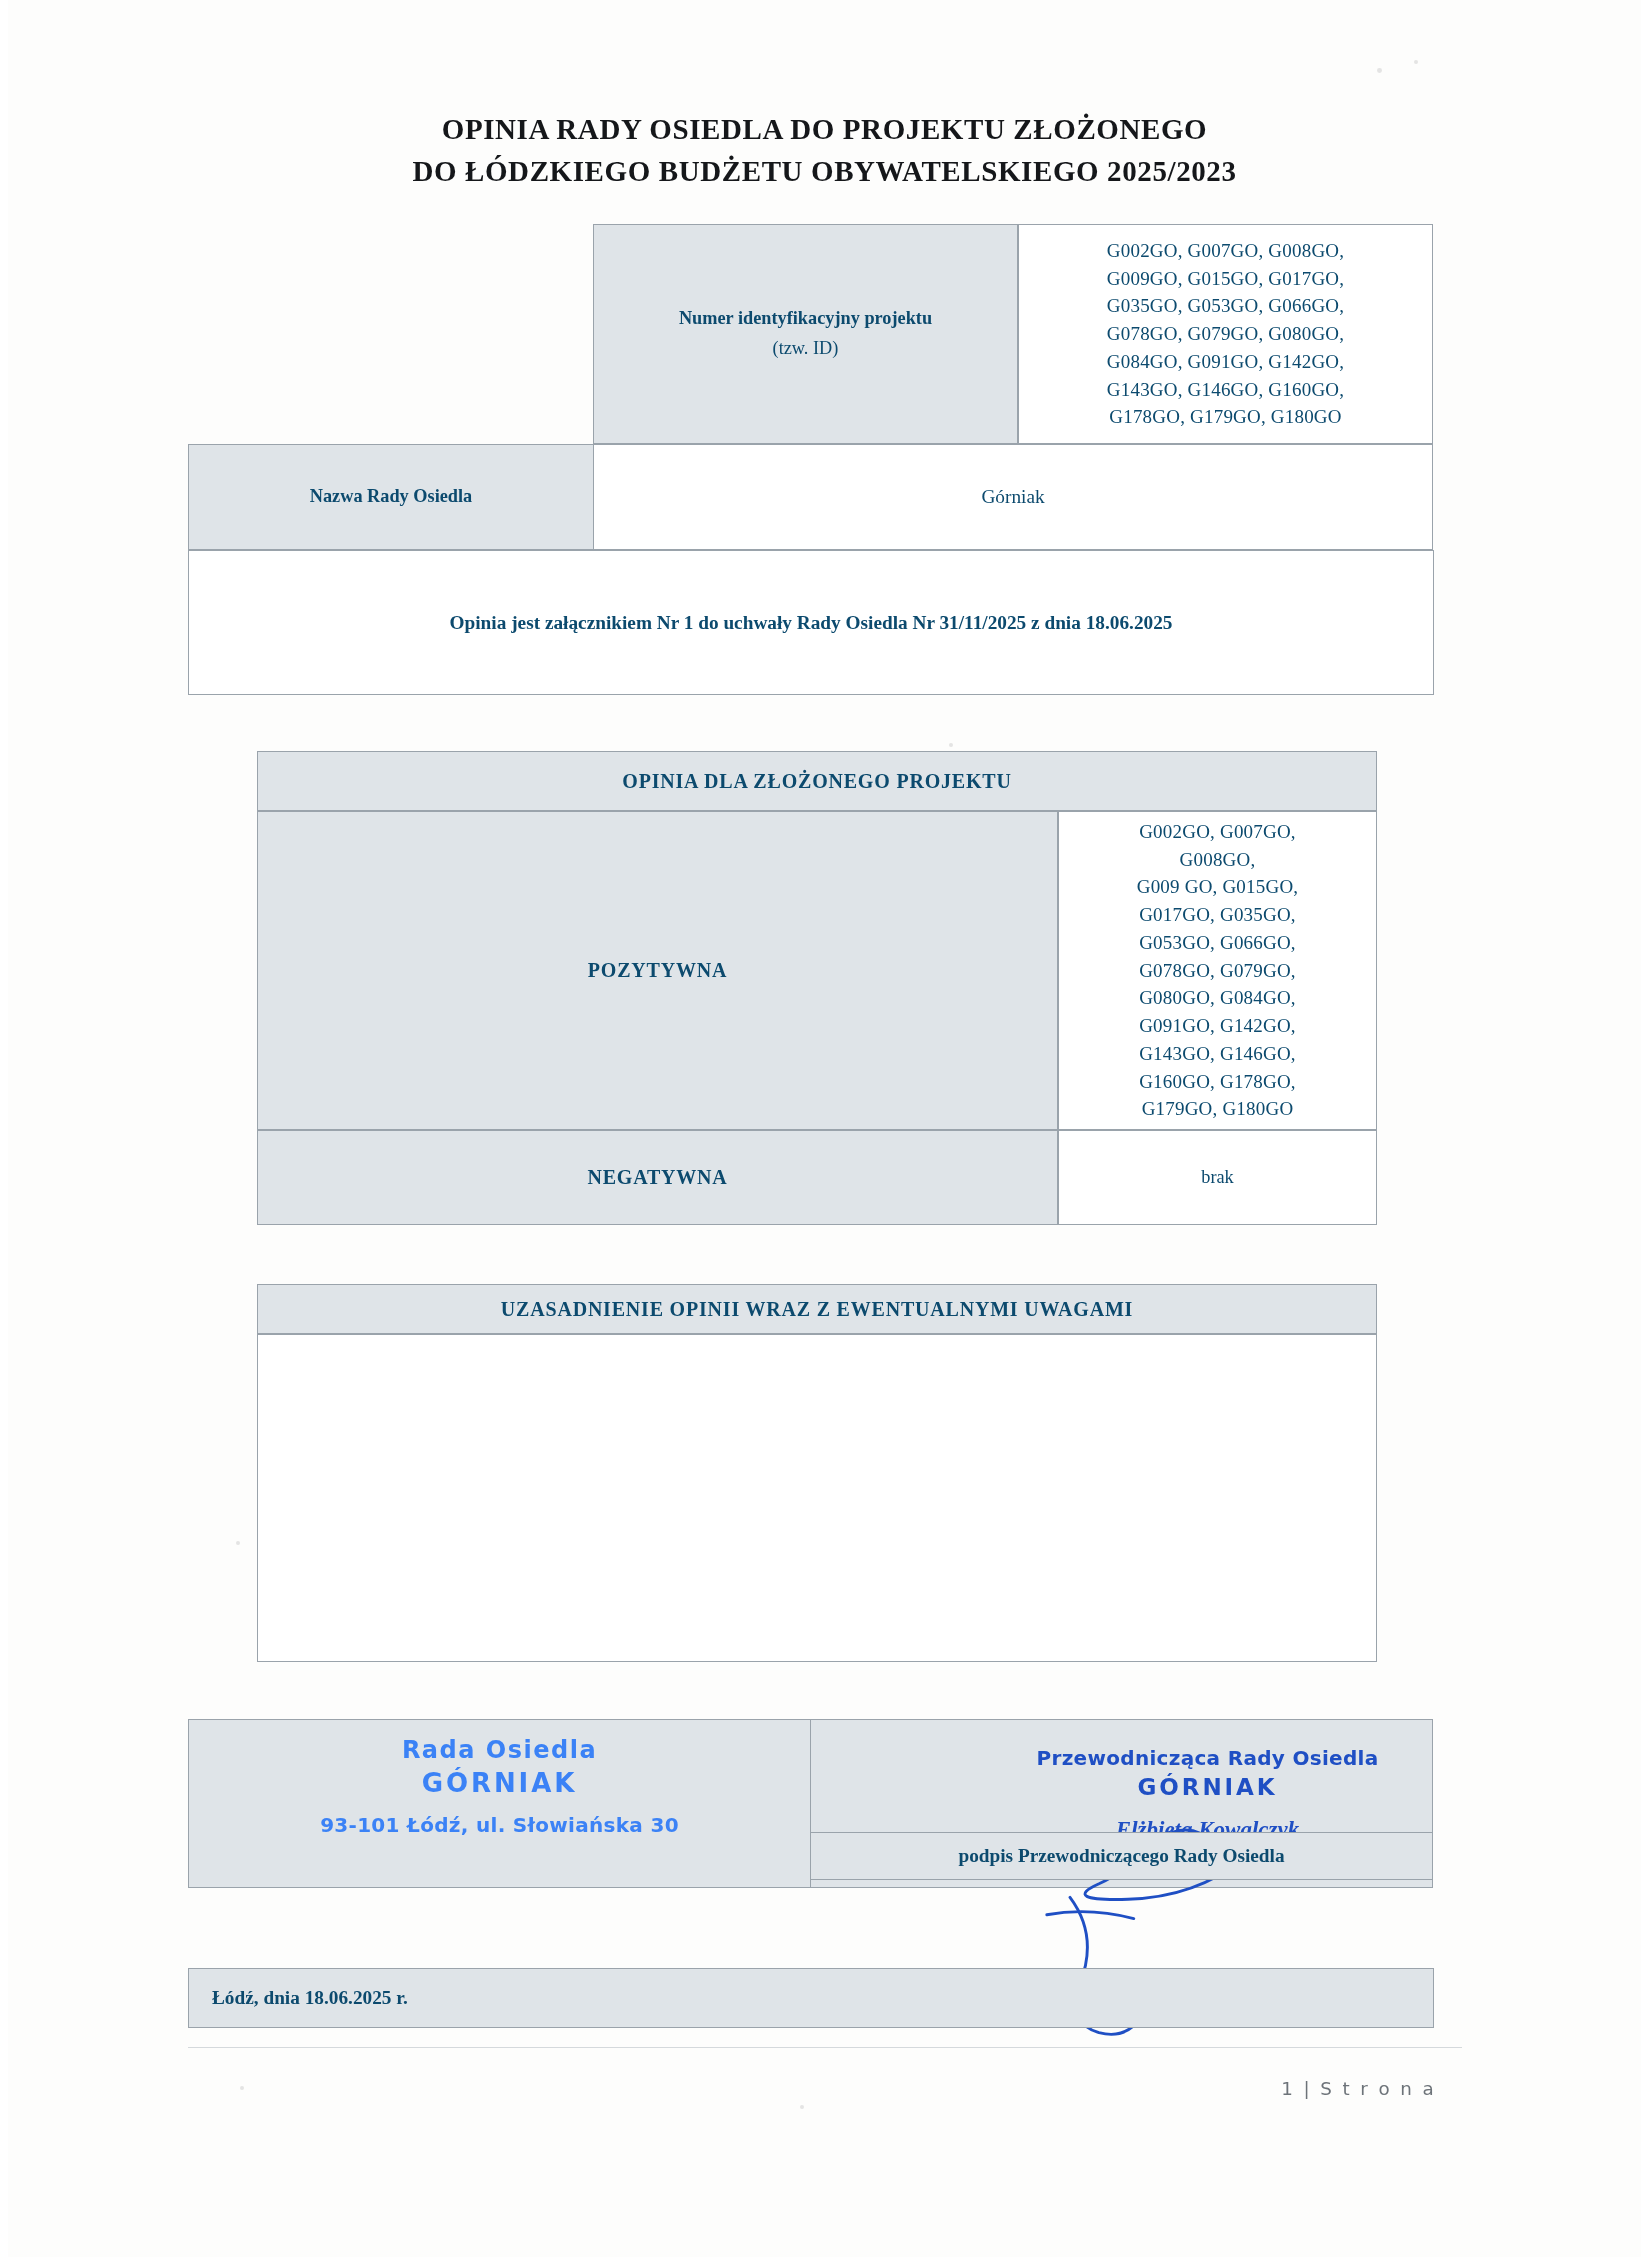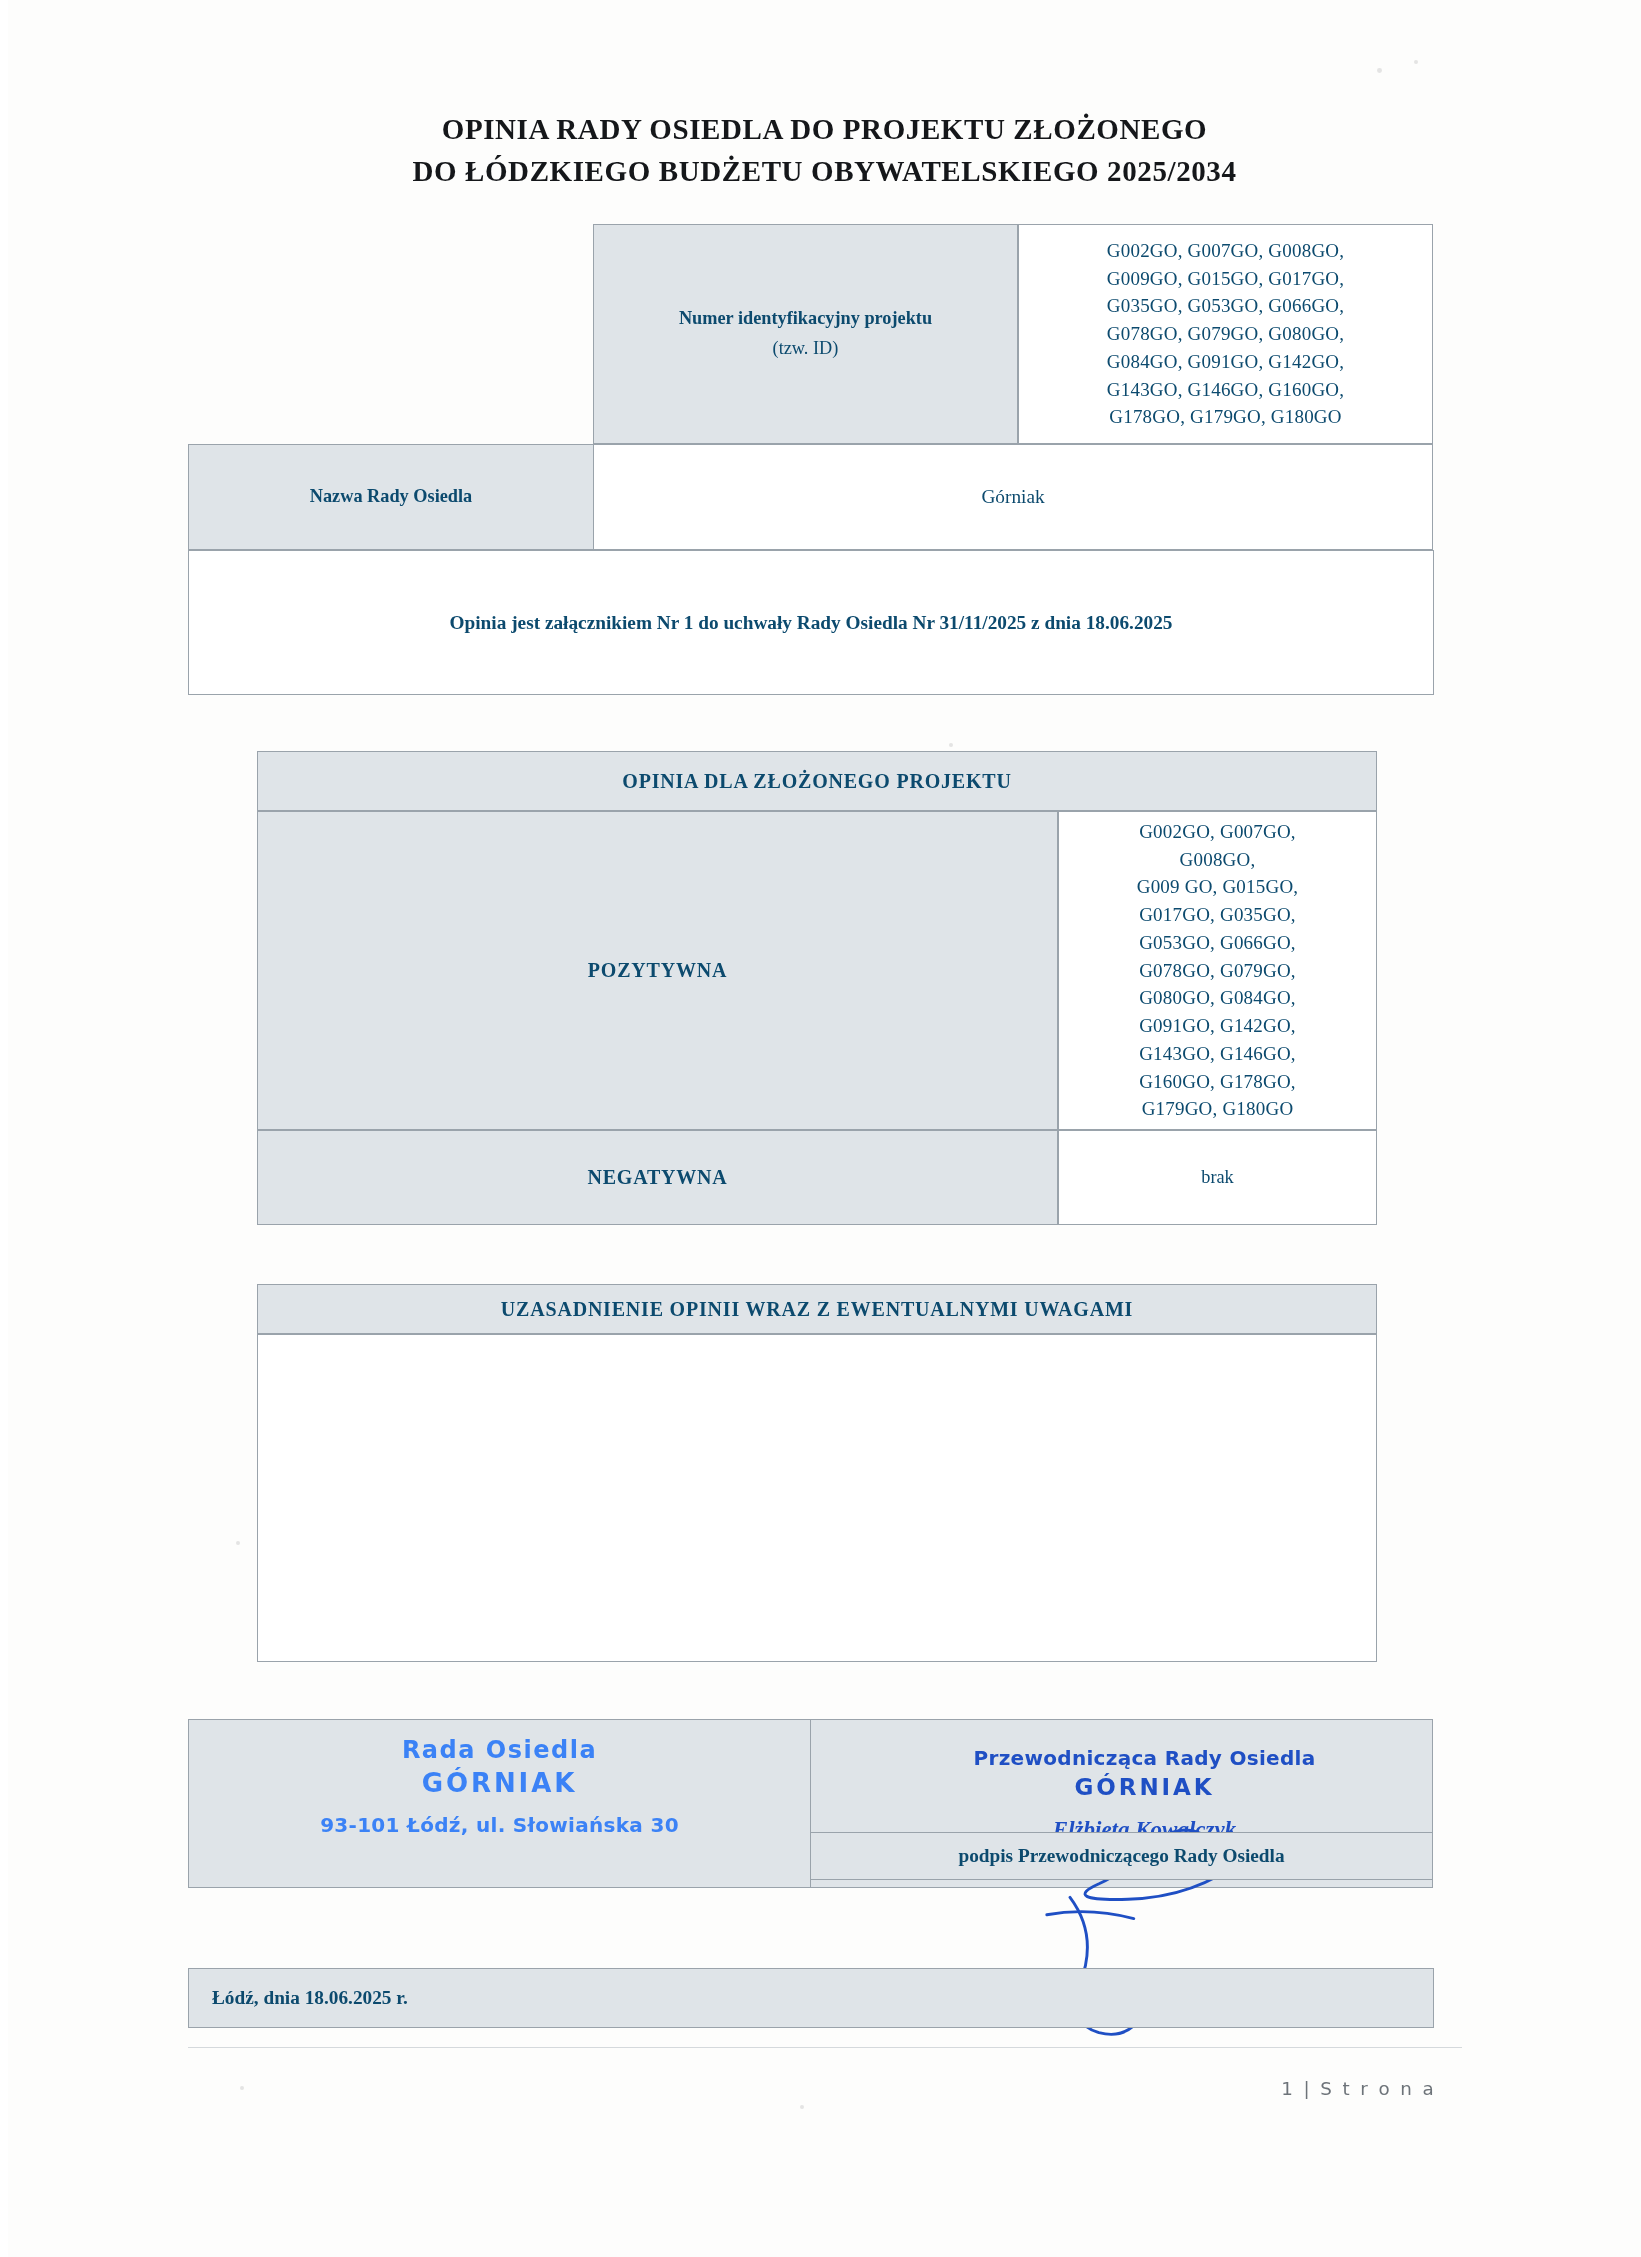--- a/index.html
+++ b/index.html
@@ -160,21 +160,21 @@
   <div class="speck" style="left:941px; top:743px; width:3.9px; height:3.9px;"></div>
   <div class="speck" style="left:817px; top:835px; width:3.9px; height:3.9px;"></div>
   <div class="speck" style="left:228px; top:1541px; width:3.9px; height:3.9px;"></div>
   <div class="speck" style="left:826px; top:1508px; width:3.9px; height:3.9px;"></div>
   <div class="speck" style="left:1400px; top:618px; width:3.9px; height:3.9px;"></div>
   <div class="speck" style="left:792px; top:2105px; width:3.9px; height:3.9px;"></div>
   <div class="speck" style="left:232px; top:2086px; width:3.9px; height:3.9px;"></div>
 
   <div class="title-block">
     <div class="title-line">OPINIA RADY OSIEDLA DO PROJEKTU ZŁOŻONEGO</div>
-    <div class="title-line">DO ŁÓDZKIEGO BUDŻETU OBYWATELSKIEGO 2025/2034</div>
+    <div class="title-line">DO ŁÓDZKIEGO BUDŻETU OBYWATELSKIEGO 2025/2023</div>
   </div>
 
 
   <div class="cell gray bold" style="left:585px; top:224px; width:425px; height:220px; flex-direction:column; gap:3.9px;">
     <div>Numer identyfikacyjny projektu</div>
     <div style="font-weight:normal;">(tzw. ID)</div>
   </div>
 
   <div class="cell white mono-ids" style="left:1010px; top:224px; width:415px; height:220px; padding:5.8px 9.7px;">
     <span>G002GO, G007GO, G008GO,
@@ -238,21 +238,21 @@
 
   <div class="cell gray" style="left:180px; top:1719px; width:623px; height:169px;"></div>
   <div class="cell gray" style="left:802px; top:1719px; width:623px; height:169px;"></div>
 
   <div class="stamp" style="left:180px; top:1736px; width:623px;">
     <div class="l1">Rada Osiedla</div>
     <div class="l2">GÓRNIAK</div>
     <div class="l3">93-101 Łódź, ul. Słowiańska 30</div>
   </div>
 
-  <div class="stamp2" style="left:776px; top:1746px; width:721px;">
+  <div class="stamp2" style="left:839px; top:1746px; width:721px;">
     <div class="s1">Przewodnicząca Rady Osiedla</div>
     <div class="s2">GÓRNIAK</div>
     <div class="s3">Elżbieta Kowalczyk</div>
   </div>
 
   <svg class="sig-svg" width="348" height="261" viewBox="0 0 360 270" fill="none" stroke="#1f4fc4" stroke-width="3" stroke-linecap="round">
     <path d="M70 90 Q110 40 160 58 Q200 72 150 96 Q110 114 180 112 Q250 110 300 70"></path>
     <path d="M120 110 Q150 150 130 200 Q116 240 150 250 Q180 258 196 230"></path>
     <path d="M214 48 Q246 30 268 54 Q284 72 256 82"></path>
     <path d="M256 82 Q290 80 312 58"></path>

